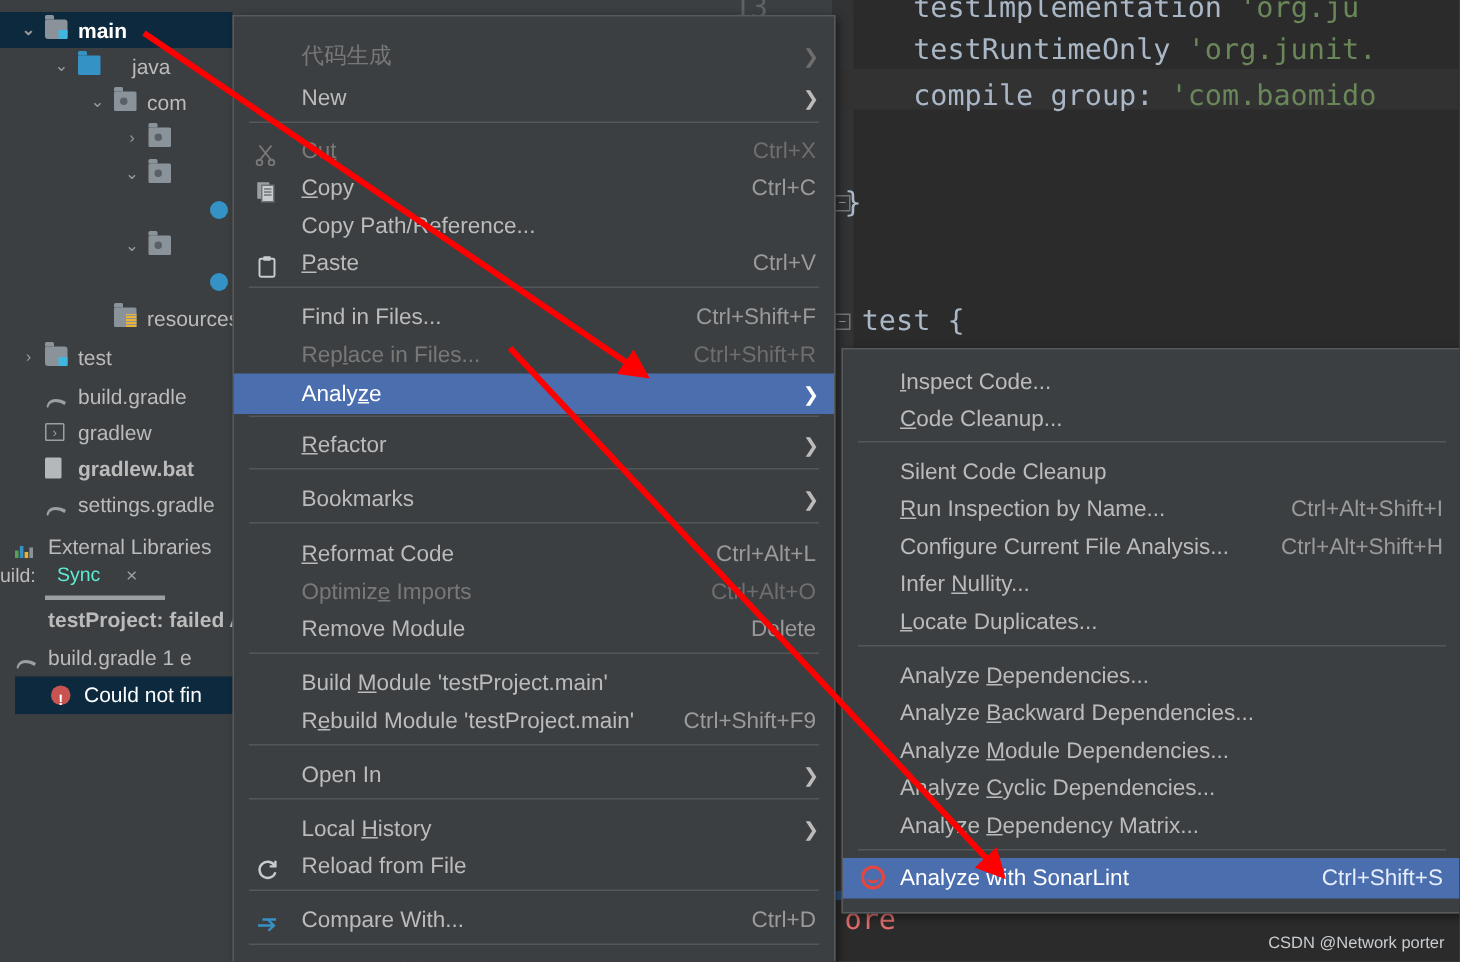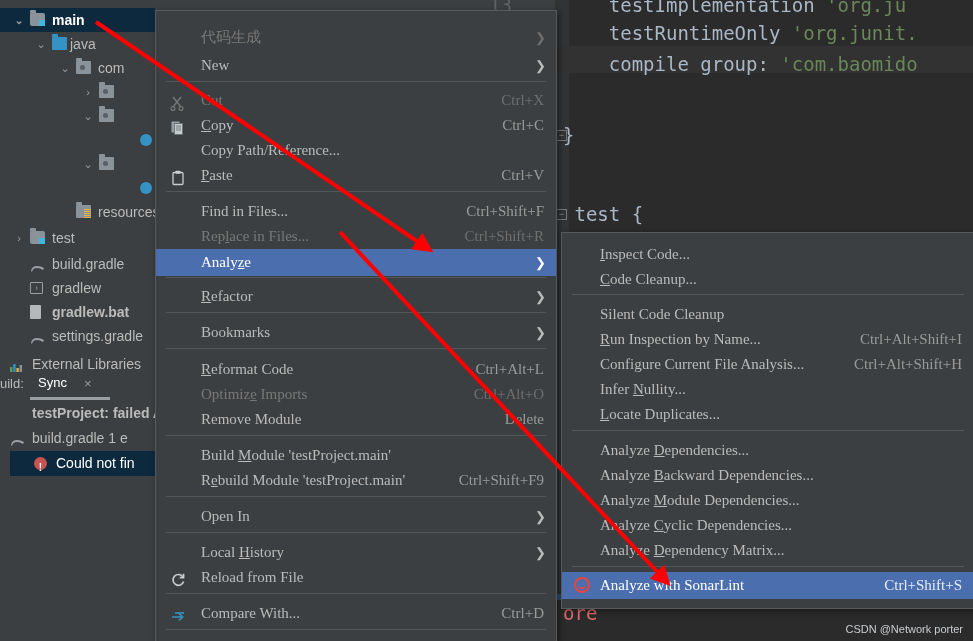--- a/index.html
+++ b/index.html
@@ -103,21 +103,21 @@
     background: #3c3f41;
   }
   .build-tabbar {
     position: absolute; left: 0; top: 0; width: 555px; height: 26px;
     color: #bbbbbb; font-size: 13px;
   }
   .build-label {
     position: absolute; left: 0; top: 4px; color: #bbbbbb; font-size: 13px;
   }
   .build-tab {
-    position: absolute; left: 38px; top: 3px; color: #ffffff; font-size: 13px;
+    position: absolute; left: 38px; top: 3px; color: #5eead4; font-size: 13px;
   }
   .build-tab-underline {
     position:absolute; left:30px; top:25px; width:80px; height:3px;
     background:#9a9fa3;
   }
   .tab-close {
     position: absolute; left: 84px; top: 4px; color: #9a9fa3; font-size: 13px;
   }
   .build-tree {
     position: absolute; left: 10px; top: 29px; width: 545px; height: 120px;
@@ -170,21 +170,20 @@
   .ctx-menu {
     position: absolute; background: #3c3f41;
     border: 1px solid #565a5c;
     box-shadow: 2px 2px 6px rgba(0,0,0,0.45);
   }
   #main-menu { left: 155px; top: 10px; width: 400px; height: 631px; }
   .mi {
     position: absolute; left: 0; width: 100%; height: 27px;
     line-height: 27px; font-size: 15px; color: #bbbbbb;
     white-space: nowrap;
-    font-family: Liberation Serif, serif;
   }
   .mi.disabled { color: #787878; }
   .mi.highlight { background: #4b6eaf; color: #ffffff; }
   .mi .mtext { position: absolute; left: 45px; }
   .mi .mshortcut { position: absolute; right: 12px; color: #9a9a9a; }
   .mi.highlight .mshortcut { color: #e6eefb; }
   .mi.disabled .mshortcut { color: #6e6e6e; }
   .mi .marrow {
     position: absolute; right: 10px; font-size: 13px; color: #bbbbbb;
   }
@@ -243,21 +242,21 @@
   <div class="ide-left">
     <div class="project-tree" id="project-tree">
         <div class="tree-row selected" style="top: 8px;">
           <span class="arrow" style="left:12px;">⌄</span>
           <span class="ic ic-folder-mod" style="left:30px;"></span>
           <span class="tree-label" style="left:52px;">main</span>
         </div>
         <div class="tree-row" style="top: 32px;">
           <span class="arrow" style="left:34px;">⌄</span>
           <span class="ic ic-folder-blue" style="left:52px;"></span>
-          <span class="tree-label" style="left:70px;text-align:right;">java</span>
+          <span class="tree-label" style="left:88px;text-align:right;">java</span>
         </div>
         <div class="tree-row" style="top: 56px;">
           <span class="arrow" style="left:58px;">⌄</span>
           <span class="ic ic-pkg" style="left:76px;"></span>
           <span class="tree-label" style="left:98px;">com</span>
         </div>
         <div class="tree-row" style="top: 80px;">
           <span class="arrow" style="left:81px;">›</span>
           <span class="ic ic-pkg" style="left:99px;"></span>
         </div>

